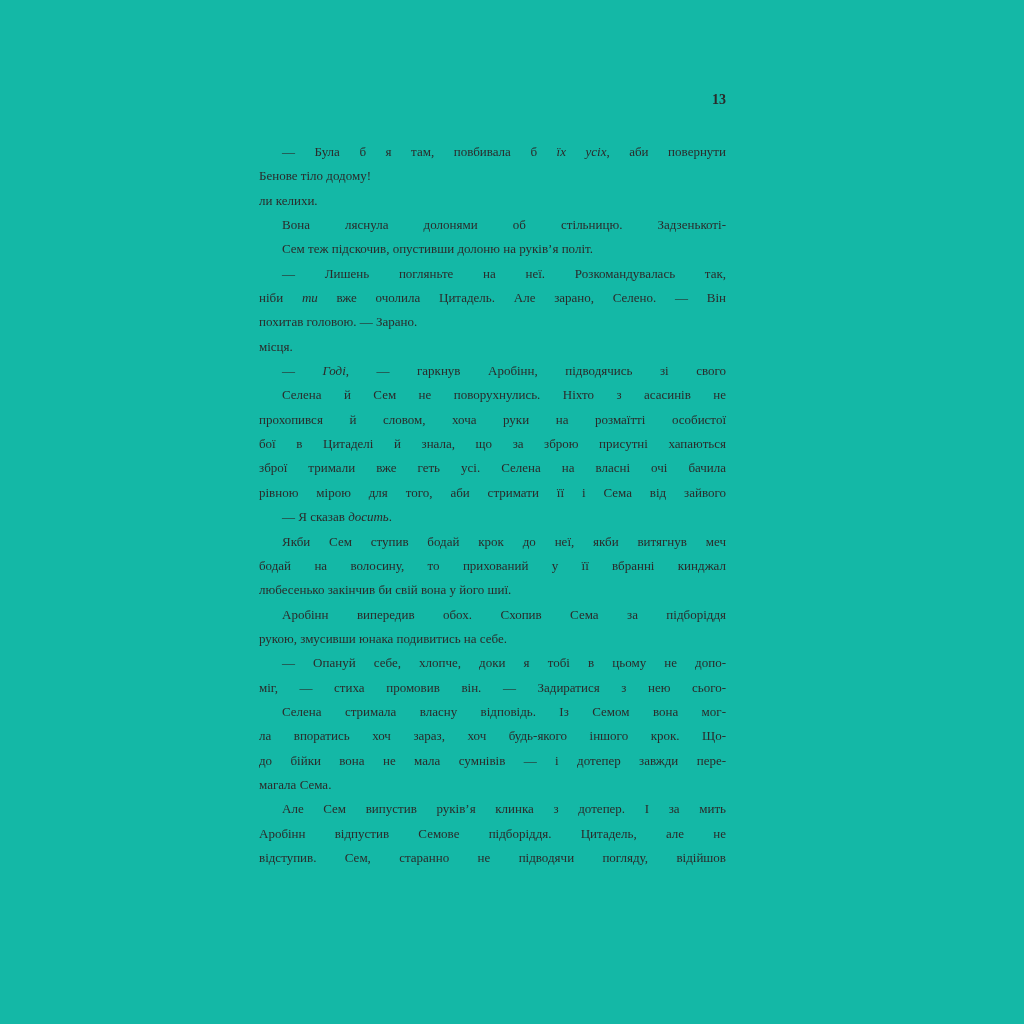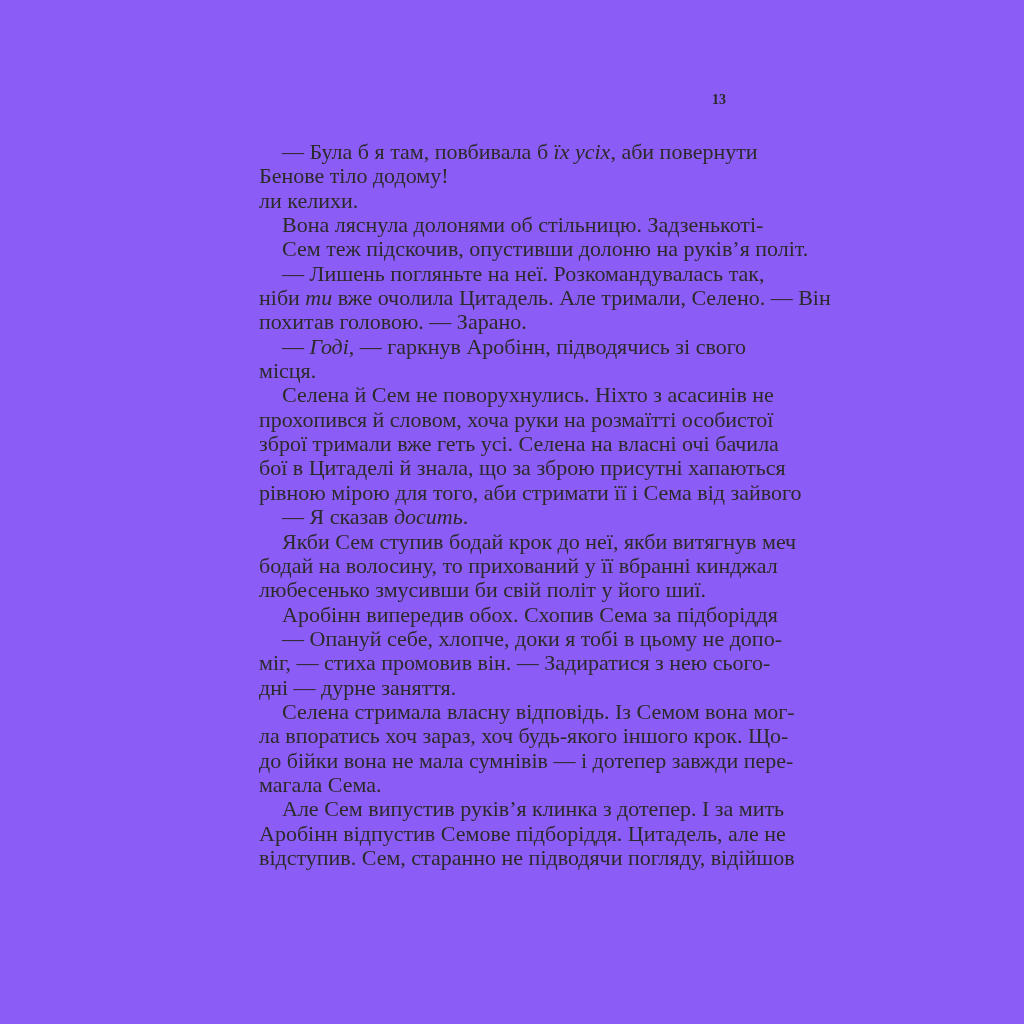--- a/index.html
+++ b/index.html
@@ -1,30 +1,30 @@
 <!DOCTYPE html>
 <html><head>
 <meta charset="utf-8">
 <style>
   html, body { margin: 0; padding: 0; background: #ffffff; }
   body { width: 1024px; height: 1024px; position: relative; overflow: hidden; }
   .page {
     position: absolute; left: 0; top: 0; width: 1024px; height: 1024px;
-    background: #8b5cf6;
+    background: #14b8a6;
   }
   .page-number {
     position: absolute; top: 92px; left: 680px; width: 46px;
     text-align: right;
     font-family: "Liberation Serif", "DejaVu Serif", serif;
     font-size: 14px; font-weight: bold; color: #2a2a2a;
   }
   .text-block {
     position: absolute; left: 259px; top: 140px; width: 467px;
     font-family: "Liberation Serif", "DejaVu Serif", serif;
-    font-size: 22px; line-height: 24.35px; color: #2b2b2b;
+    font-size: 13px; line-height: 24.35px; color: #2b2b2b;
   }
   .line {
     display: block; white-space: nowrap; height: 24.35px;
     text-align: justify; text-align-last: justify;
   }
   .line.last { text-align-last: left; }
   .line.indent { padding-left: 23px; }
   em { font-style: italic; }
 </style>
 </head>
@@ -32,37 +32,37 @@
 
 <div class="page">
   <div class="page-number">13</div>
   <div class="text-block" id="text-block">
       <span class="line indent"><span>— Була б я там, повбивала б </span><em>їх усіх</em><span>, аби повернути</span></span>
       <span class="line last"><span>Бенове тіло додому!</span></span>
       <span class="line last"><span>ли келихи.</span></span>
       <span class="line indent"><span>Вона ляснула долонями об стільницю. Задзенькоті-</span></span>
       <span class="line indent last"><span>Сем теж підскочив, опустивши долоню на руків’я політ.</span></span>
       <span class="line indent"><span>— Лишень погляньте на неї. Розкомандувалась так,</span></span>
-      <span class="line"><span>ніби </span><em>ти</em><span> вже очолила Цитадель. Але тримали, Селено. — Він</span></span>
+      <span class="line"><span>ніби </span><em>ти</em><span> вже очолила Цитадель. Але зарано, Селено. — Він</span></span>
       <span class="line last"><span>похитав головою. — Зарано.</span></span>
+      <span class="line last"><span>місця.</span></span>
       <span class="line indent"><span>— </span><em>Годі</em><span>, — гаркнув Аробінн, підводячись зі свого</span></span>
-      <span class="line last"><span>місця.</span></span>
       <span class="line indent"><span>Селена й Сем не поворухнулись. Ніхто з асасинів не</span></span>
       <span class="line"><span>прохопився й словом, хоча руки на розмаїтті особистої</span></span>
+      <span class="line"><span>бої в Цитаделі й знала, що за зброю присутні хапаються</span></span>
       <span class="line"><span>зброї тримали вже геть усі. Селена на власні очі бачила</span></span>
-      <span class="line"><span>бої в Цитаделі й знала, що за зброю присутні хапаються</span></span>
       <span class="line"><span>рівною мірою для того, аби стримати її і Сема від зайвого</span></span>
       <span class="line indent last"><span>— Я сказав </span><em>досить</em><span>.</span></span>
       <span class="line indent"><span>Якби Сем ступив бодай крок до неї, якби витягнув меч</span></span>
       <span class="line"><span>бодай на волосину, то прихований у її вбранні кинджал</span></span>
-      <span class="line last"><span>любесенько змусивши би свій політ у його шиї.</span></span>
+      <span class="line last"><span>любесенько закінчив би свій вона у його шиї.</span></span>
       <span class="line indent"><span>Аробінн випередив обох. Схопив Сема за підборіддя</span></span>
+      <span class="line last"><span>рукою, змусивши юнака подивитись на себе.</span></span>
       <span class="line indent"><span>— Опануй себе, хлопче, доки я тобі в цьому не допо-</span></span>
       <span class="line"><span>міг, — стиха промовив він. — Задиратися з нею сього-</span></span>
-      <span class="line last"><span>дні — дурне заняття.</span></span>
       <span class="line indent"><span>Селена стримала власну відповідь. Із Семом вона мог-</span></span>
       <span class="line"><span>ла впоратись хоч зараз, хоч будь-якого іншого крок. Що-</span></span>
       <span class="line"><span>до бійки вона не мала сумнівів — і дотепер завжди пере-</span></span>
       <span class="line last"><span>магала Сема.</span></span>
       <span class="line indent"><span>Але Сем випустив руків’я клинка з дотепер. І за мить</span></span>
       <span class="line"><span>Аробінн відпустив Семове підборіддя. Цитадель, але не</span></span>
       <span class="line"><span>відступив. Сем, старанно не підводячи погляду, відійшов</span></span>
     </div>
 </div>
 

